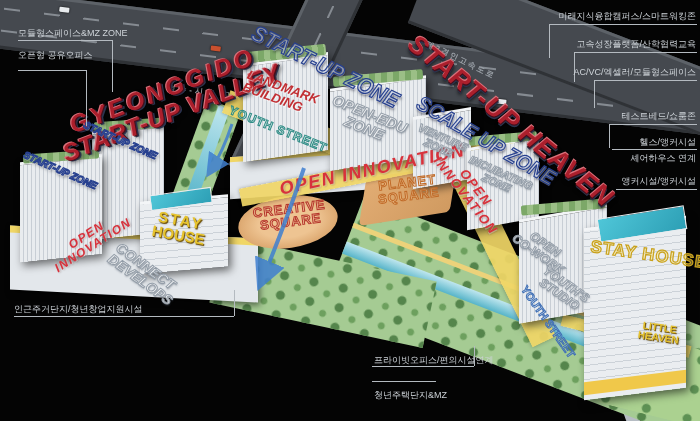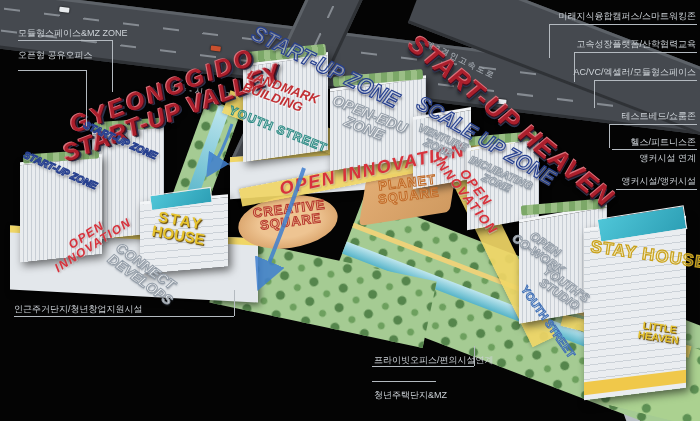--- a/index.html
+++ b/index.html
@@ -226,23 +226,23 @@
   <div class="cline w1px" style="left:574px;top:52px;height:30px;"></div>
 
   <div class="co r" style="right:4px;top:66px;">AC/VC/엑셀러/모듈형스페이스</div>
   <div class="cline h1px" style="left:594px;top:80px;width:103px;"></div>
   <div class="cline w1px" style="left:594px;top:80px;height:28px;"></div>
 
   <div class="co r" style="right:4px;top:110px;">테스트베드/쇼룸존</div>
   <div class="cline h1px" style="left:609px;top:124px;width:88px;"></div>
   <div class="cline w1px" style="left:609px;top:124px;height:24px;"></div>
 
-  <div class="co r" style="right:4px;top:136px;">헬스/피트니스존</div>
+  <div class="co r" style="right:4px;top:136px;">헬스/앵커시설</div>
   <div class="cline h1px" style="left:612px;top:149px;width:85px;"></div>
-  <div class="co r" style="right:4px;top:152px;">앵커시설 연계</div>
+  <div class="co r" style="right:4px;top:152px;">셰어하우스 연계</div>
 
   <div class="co r" style="right:4px;top:175px;">앵커시설/앵커시설</div>
   <div class="cline h1px" style="left:616px;top:189px;width:81px;"></div>
 
   <div class="co" style="left:374px;top:354px;">프라이빗오피스/편의시설연계</div>
   <div class="cline h1px" style="left:372px;top:366px;width:102px;"></div>
   <div class="cline w1px" style="left:474px;top:346px;height:20px;"></div>
   <div class="co" style="left:374px;top:389px;">청년주택단지&amp;MZ</div>
   <div class="cline h1px" style="left:372px;top:381px;width:64px;"></div>
 

